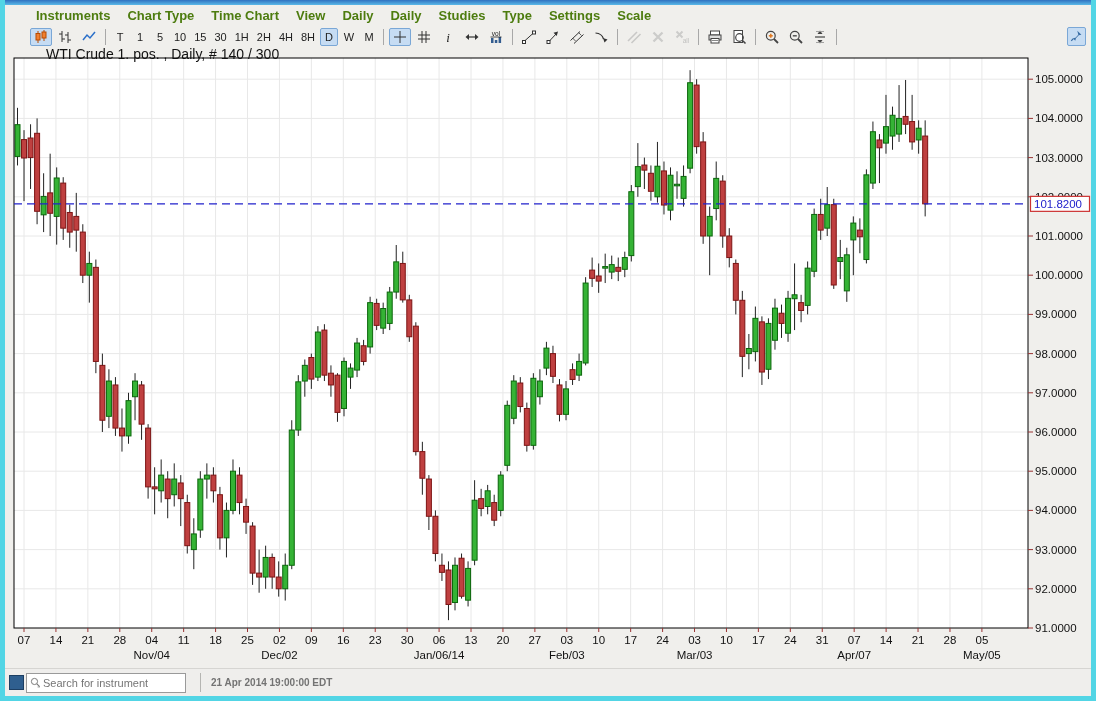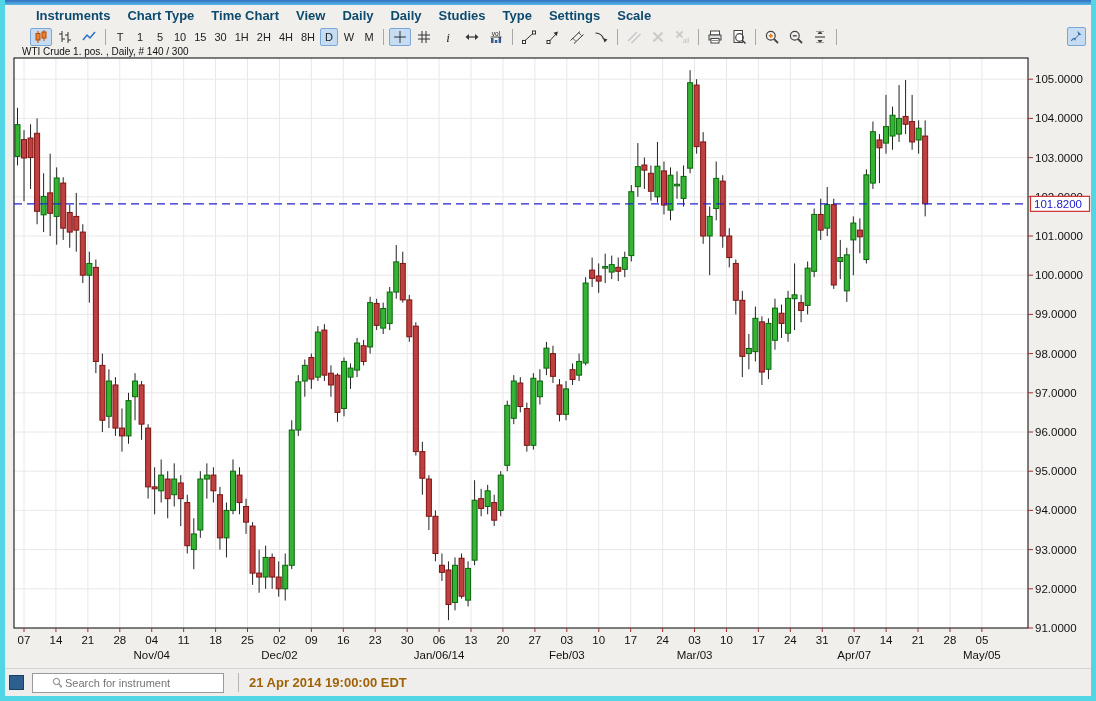--- a/index.html
+++ b/index.html
@@ -7,51 +7,51 @@
        background:#f0efec;font-family:"Liberation Sans",sans-serif;
        -webkit-font-smoothing:antialiased;}
   .frame-top{position:absolute;left:0;top:0;width:1096px;height:5px;
        background:linear-gradient(#2f71c0,#5ab9e8);z-index:10;}
   .frame-left,.frame-right{position:absolute;top:0;width:5px;height:701px;background:#52d5e5;z-index:10;}
   .frame-left{left:0}.frame-right{right:0}
   .frame-bottom{position:absolute;left:0;bottom:0;width:1096px;height:5px;background:#52d5e5;z-index:10;}
 
   .menu-bar{position:absolute;left:5px;top:5px;right:5px;height:21px;
        display:flex;align-items:center;gap:17px;padding-left:31px;
-       font-size:13px;font-weight:bold;color:#0c4a6e;background:#f0efec;z-index:5;}
+       font-size:13px;font-weight:bold;color:#4d7c0f;background:#f0efec;z-index:5;}
   .menu-item{cursor:default;white-space:nowrap;}
 
   .toolbar{position:absolute;left:5px;top:26px;right:5px;height:21px;
        display:flex;align-items:center;padding-left:24px;background:#f0efec;z-index:5;}
   .tb-btn{height:18px;min-width:18px;display:flex;align-items:center;justify-content:center;
        border:1px solid transparent;border-radius:2px;margin:0 1px;font-size:11px;color:#222;
        box-sizing:border-box;padding:0 2px;}
   .tb-btn.selected{background:#c6dcf3;border-color:#7aa7d6;}
   .tb-btn.disabled{opacity:.55;}
   .tb-btn svg{display:block;}
   .tb-sep{width:1px;height:16px;background:#a8a8a8;margin:0 4px;}
 
-  .chart-title{position:absolute;left:22px;top:46px;font-size:10px;color:#111;z-index:5;}
+  .chart-title{position:absolute;left:46px;top:46px;font-size:14px;color:#111;z-index:5;}
 
   #chart-svg{position:absolute;left:0;top:0;z-index:1;}
   #chart-svg text{font-family:"Liberation Sans",sans-serif;}
 
   .pin-btn{position:absolute;right:10px;top:27px;width:17px;height:17px;z-index:6;
        background:#c6dcf3;border:1px solid #7aa7d6;border-radius:2px;
        display:flex;align-items:center;justify-content:center;}
 
   .status-bar{position:absolute;left:5px;right:5px;bottom:5px;height:27px;
        background:#efeeec;border-top:1px solid #d6d5d2;display:flex;align-items:center;z-index:5;}
   .status-square{width:13px;height:13px;background:#2f5f8f;border:1px solid #1d3f63;margin-left:4px;}
-  .search-box{margin-left:8px;width:152px;height:18px;background:#fff;border:1px solid #9a9a9a;
-       display:flex;align-items:center;padding:0 19px;justify-content:flex-end;}
+  .search-box{margin-left:2px;width:152px;height:18px;background:#fff;border:1px solid #9a9a9a;
+       display:flex;align-items:center;padding:0 3px;justify-content:flex-end;}
   .search-box input{border:none;outline:none;flex:1;font-size:11px;color:#444;
        font-family:"Liberation Sans",sans-serif;background:transparent;min-width:0;}
   .status-sep{width:1px;height:19px;background:#b5b5b2;margin:0 10px 0 14px;}
-  .status-time{font-size:13px;font-weight:bold;color:#a16207;}
+  .status-time{font-size:10px;font-weight:bold;color:#737373;}
 </style>
 </head>
 <body>
 
 <div class="frame-top"></div>
 <div class="frame-left"></div>
 <div class="frame-right"></div>
 <div class="frame-bottom"></div>
 
 <div class="menu-bar" id="menu-bar">

